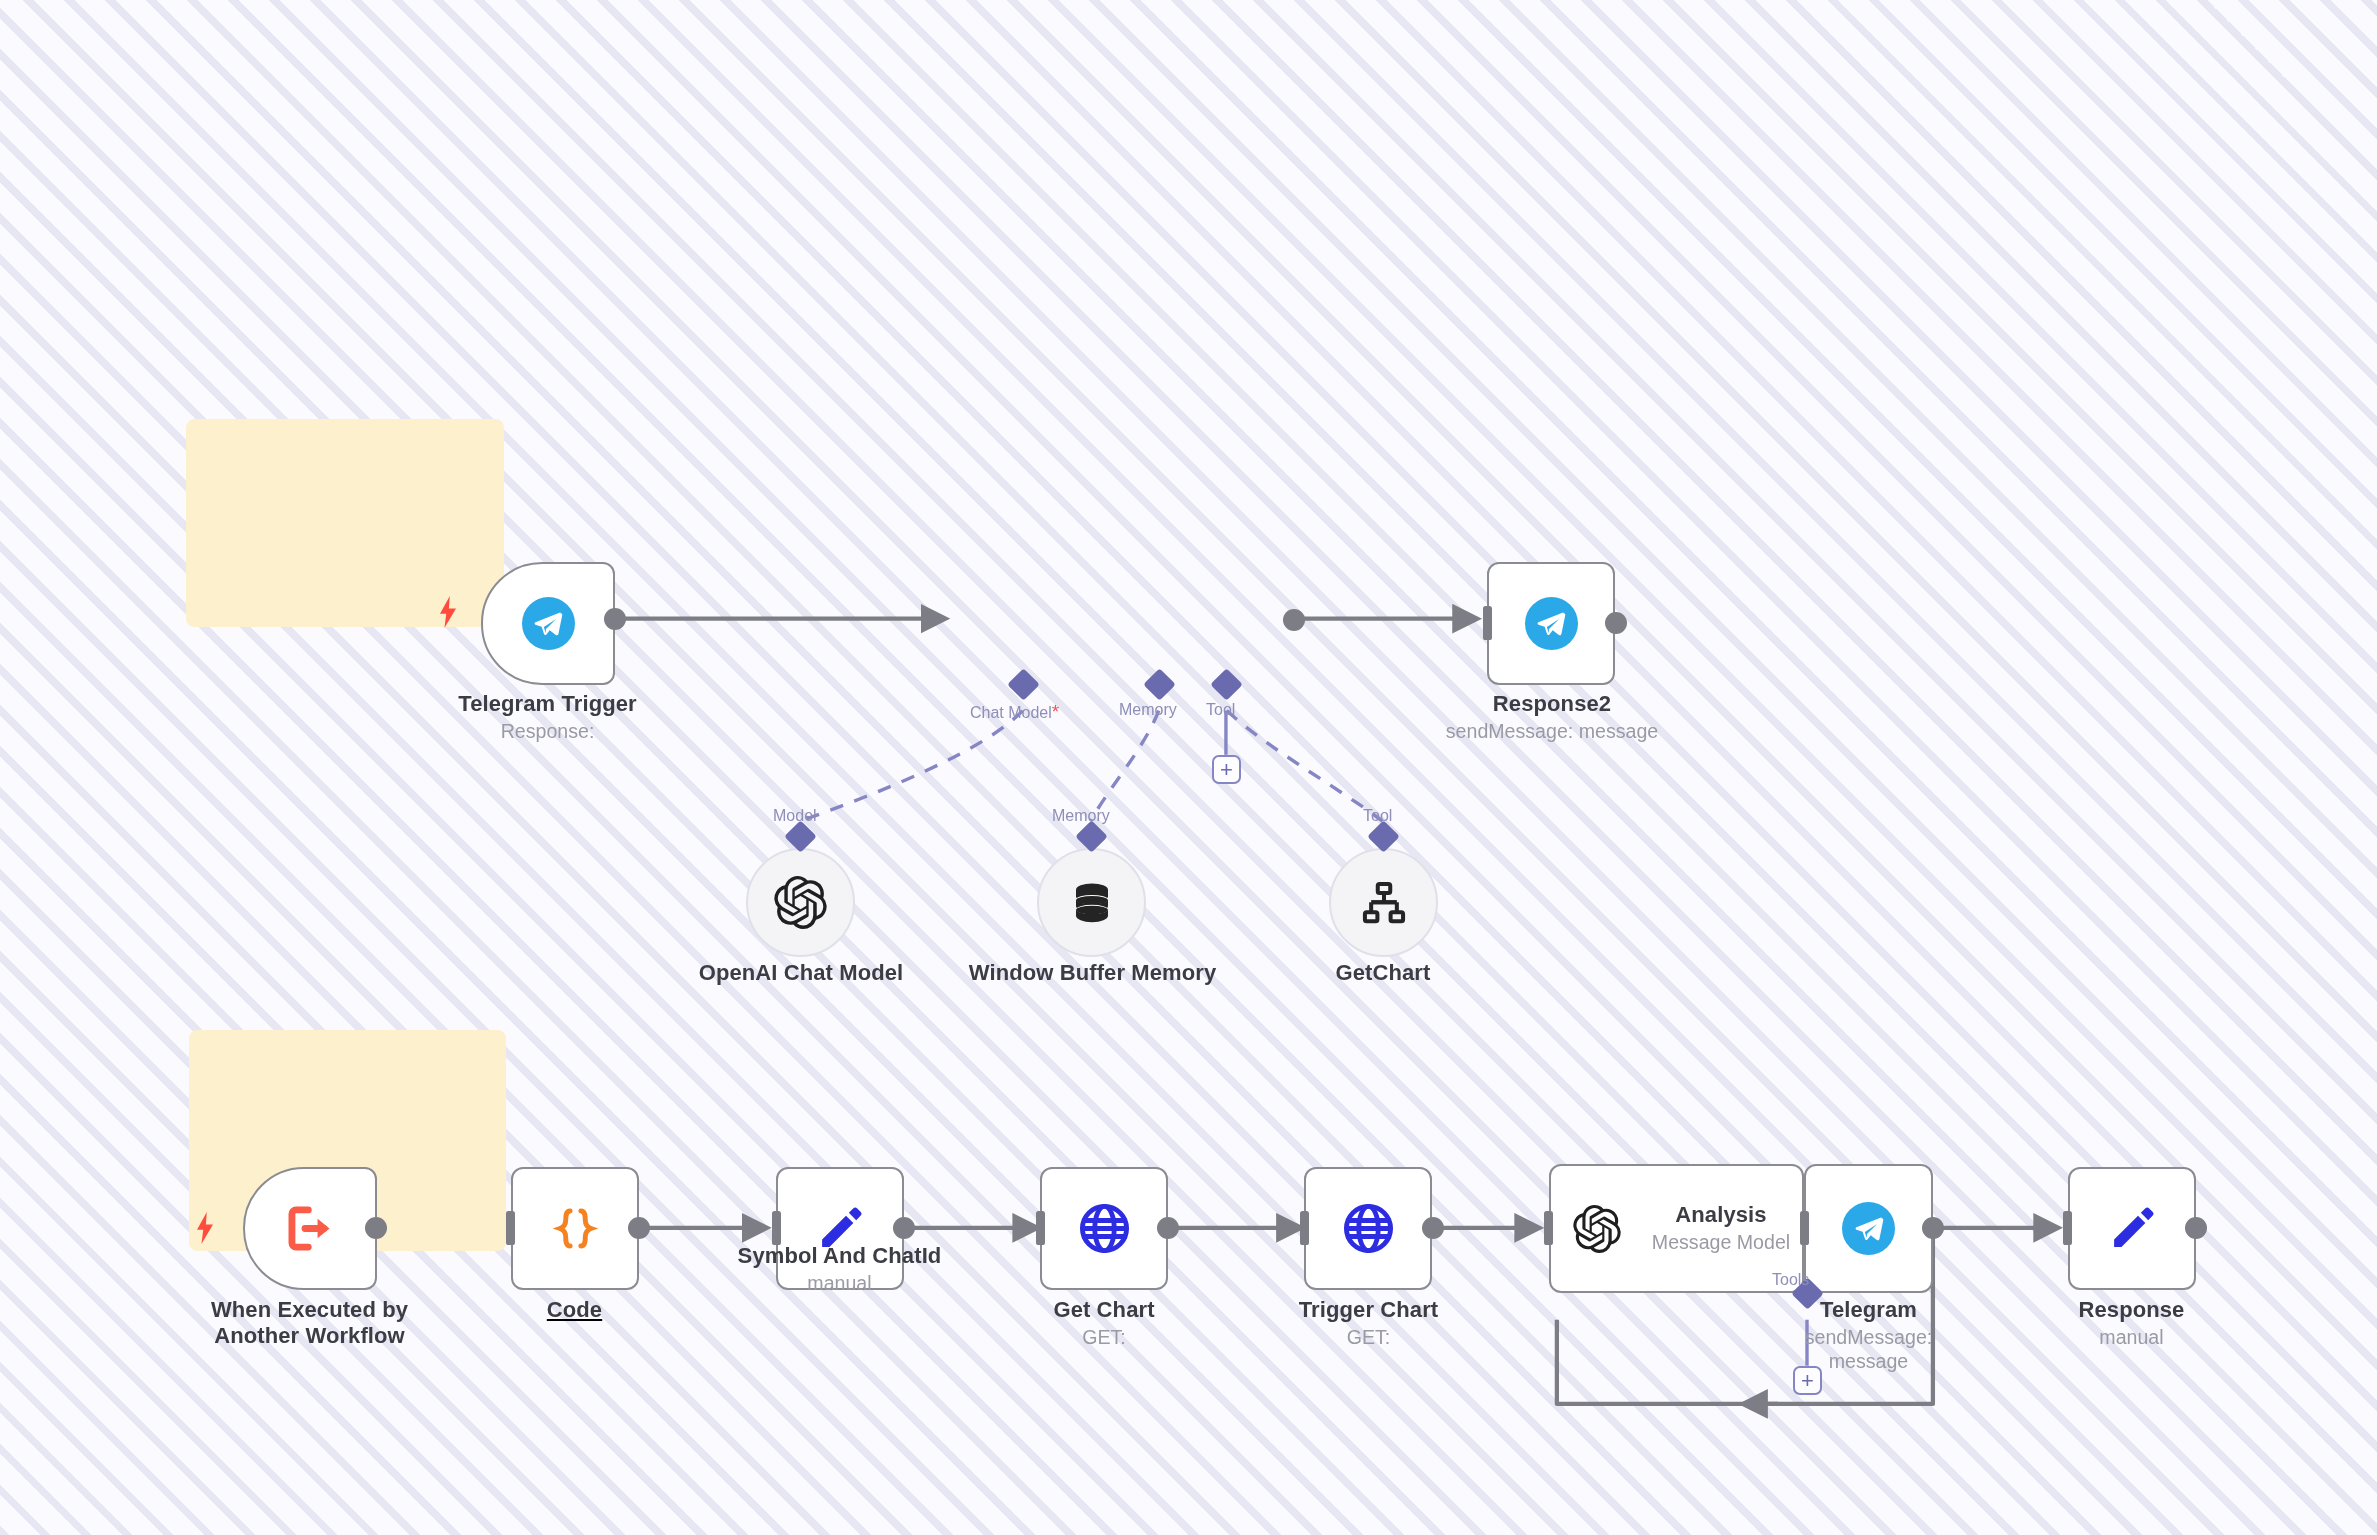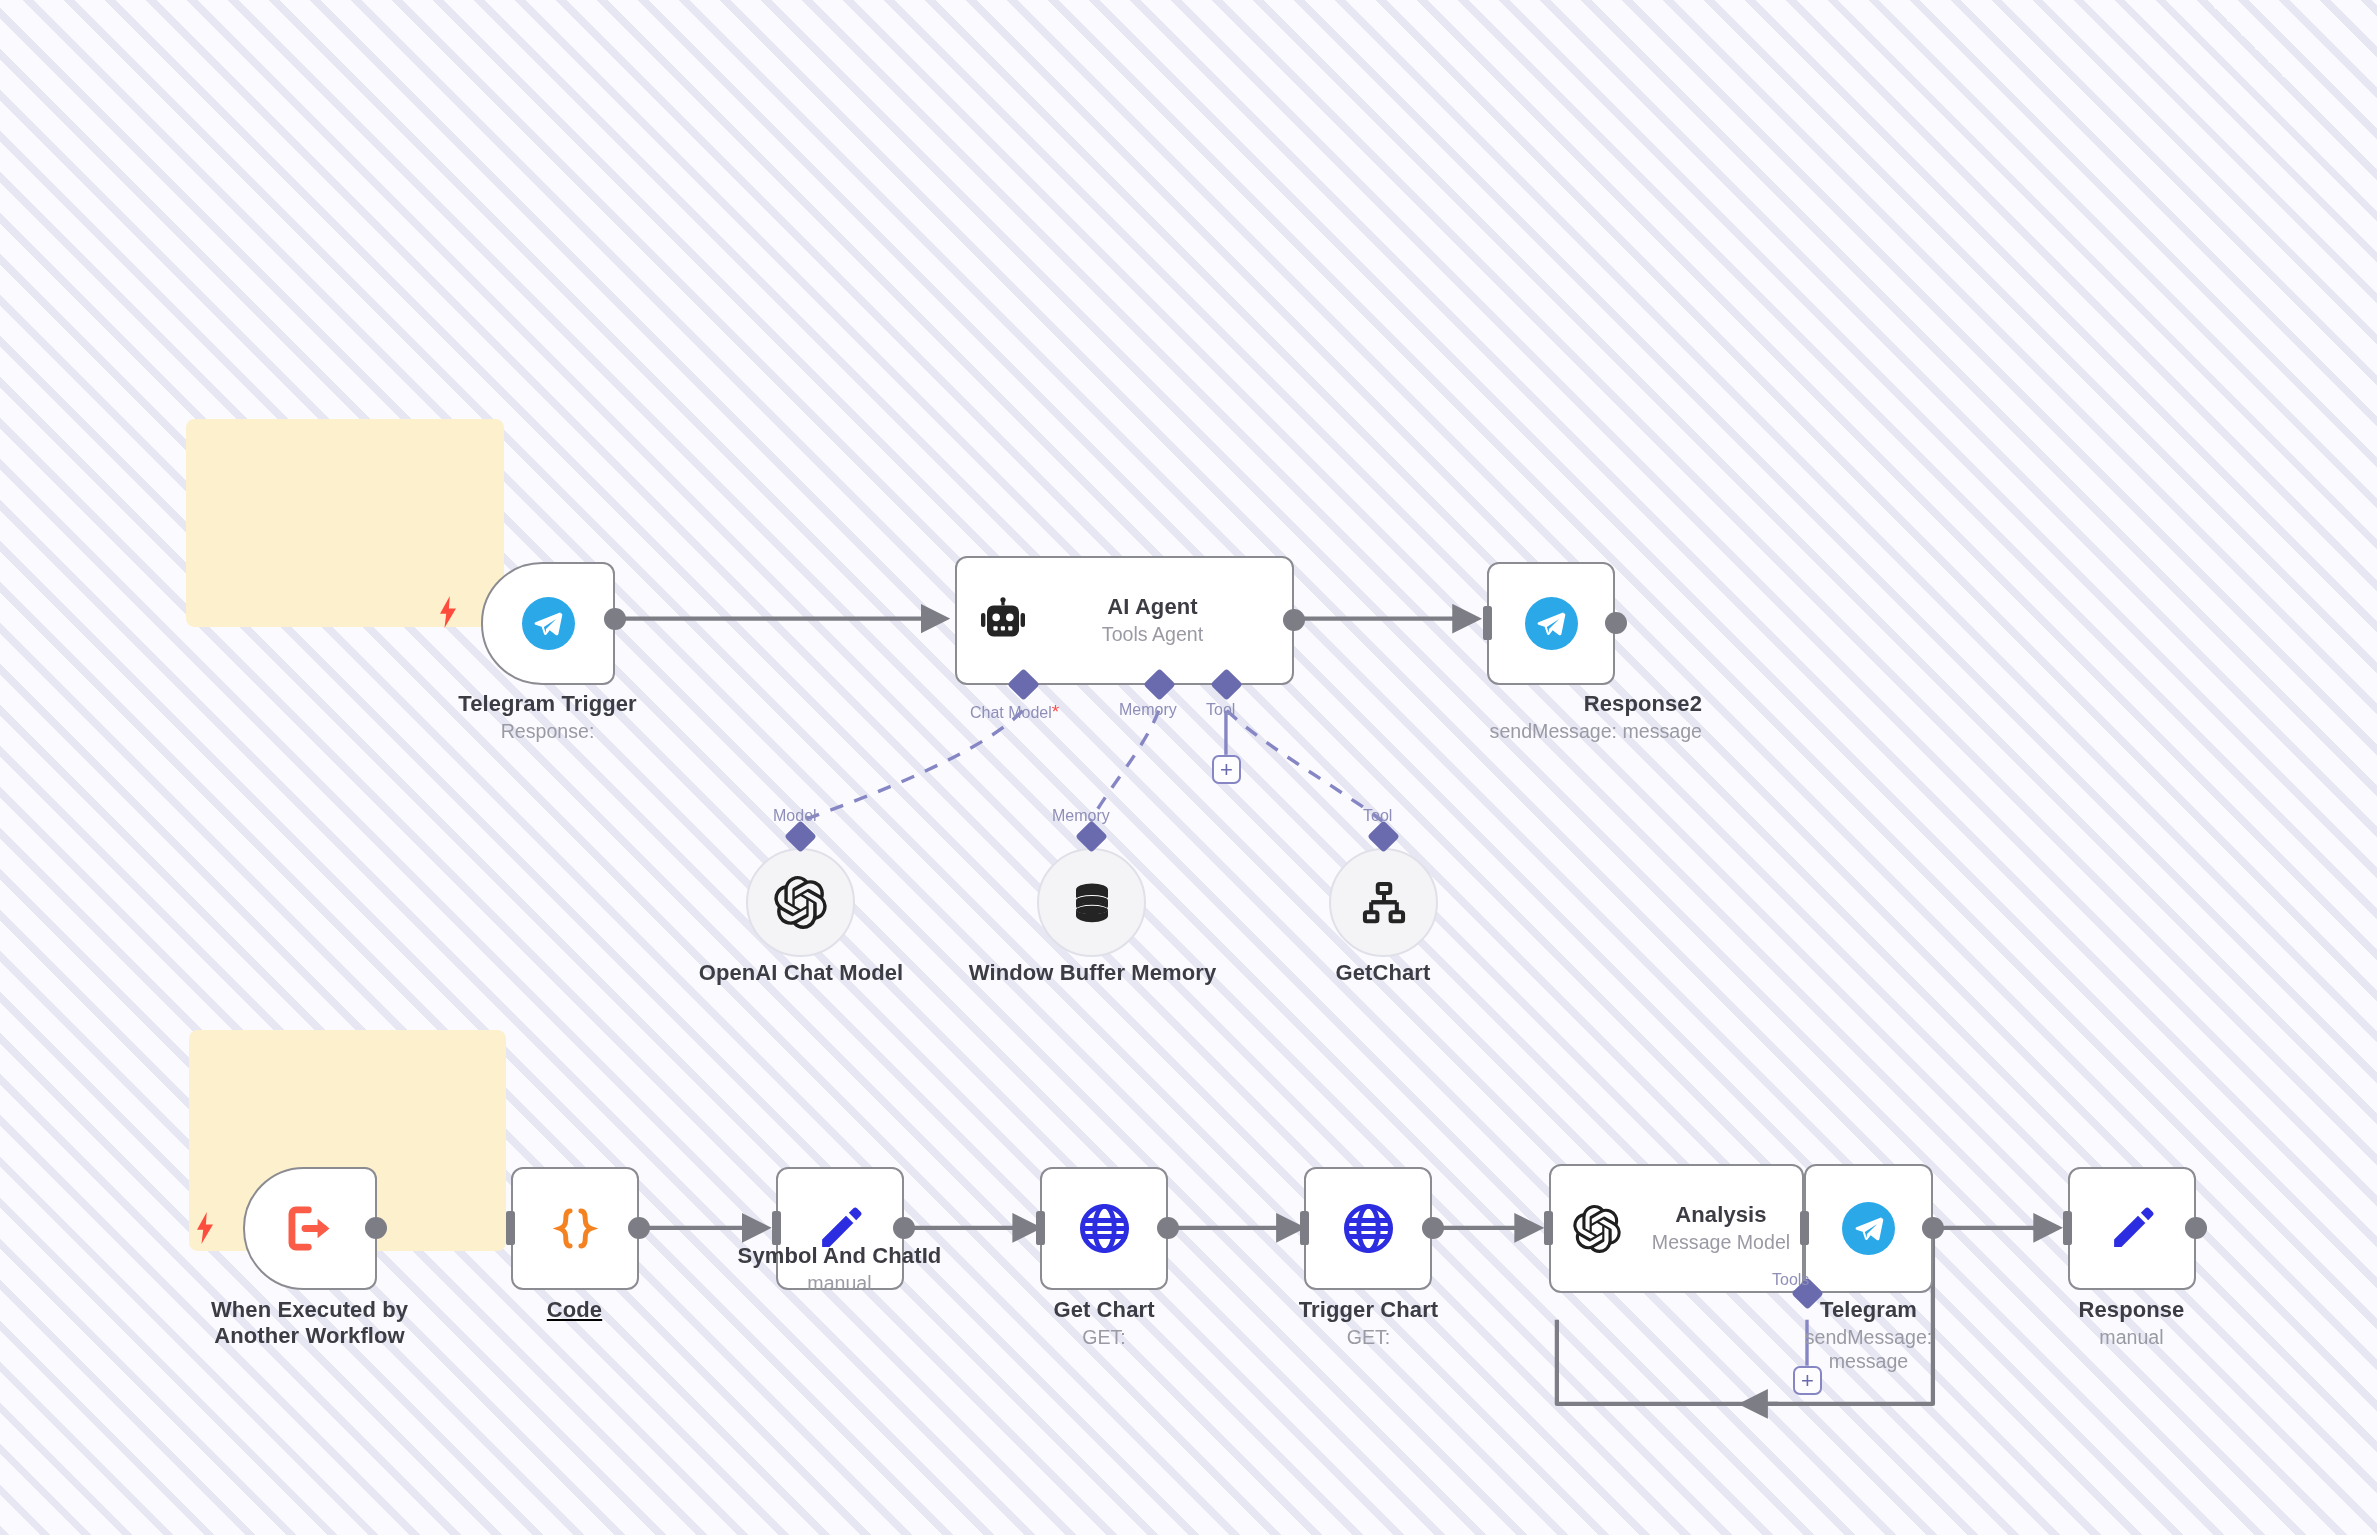--- a/index.html
+++ b/index.html
@@ -232,40 +232,20 @@
         </svg>
       </span>
     </span>
   </div>
   <div class="port-out" style="left:604px; top:608px;"></div>
   <div class="node-title-wrap" style="left:403px; top:691px; width:289px;">
     <div class="node-name">Telegram Trigger</div>
     <div class="node-sub">Response:</div>
   </div>
 
-  <div class="node wide" style="left:955px; top:556px; width:339px; height:129px;">
-    <span class="icon">
-      <svg width="48" height="48" viewBox="0 0 24 24" xmlns="http://www.w3.org/2000/svg">
-        <rect x="1" y="8" width="2.2" height="7" rx="1" fill="#242424"></rect>
-        <rect x="20.8" y="8" width="2.2" height="7" rx="1" fill="#242424"></rect>
-        <rect x="11.2" y="1.2" width="1.6" height="3" fill="#242424"></rect>
-        <circle cx="12" cy="1.4" r="1.3" fill="#242424"></circle>
-        <rect x="4" y="4.2" width="16" height="15.5" rx="3.2" fill="#242424"></rect>
-        <circle cx="8.6" cy="10.2" r="1.9" fill="#ffffff"></circle>
-        <circle cx="15.4" cy="10.2" r="1.9" fill="#ffffff"></circle>
-        <rect x="7.2" y="14.6" width="2.1" height="2.1" rx=".5" fill="#ffffff"></rect>
-        <rect x="10.9" y="14.6" width="2.1" height="2.1" rx=".5" fill="#ffffff"></rect>
-        <rect x="14.6" y="14.6" width="2.1" height="2.1" rx=".5" fill="#ffffff"></rect>
-      </svg>
-    </span>
-    <span class="inline-label" style="width:213px;">
-      <span class="node-name">AI Agent</span>
-      <span class="node-sub">Tools Agent</span>
-    </span>
-  </div>
   <div class="port-out" style="left:1283px; top:609px;"></div>
 
   <div class="diamond" style="left:1012px; top:673px;"></div>
   <div class="port-label" style="left:970px; top:701px;">
     <span>Chat Model</span><span class="req-star">*</span>
   </div>
 
   <div class="diamond" style="left:1148px; top:673px;"></div>
   <div class="port-label" style="left:1119px; top:701px;">Memory</div>
 
@@ -278,21 +258,21 @@
     <span class="icon">
       <span class="tg-circle">
         <svg viewBox="0 0 24 24" xmlns="http://www.w3.org/2000/svg">
           <path d="M21.5 3.2 L2.6 10.6 c-.9.35-.88 1.65.03 1.95 l4.6 1.5 1.78 5.5 c.26.8 1.3.98 1.82.32 l2.45-3.1 4.6 3.4 c.72.53 1.75.14 1.93-.73 l2.9-14.1 c.2-.95-.76-1.72-1.63-1.34 z M8.9 14.3 l9.2-6.1 -7.6 7.5 -.3 3.1 z" fill="#ffffff"></path>
         </svg>
       </span>
     </span>
   </div>
   <div class="port-in" style="left:1483px; top:606px;"></div>
   <div class="port-out" style="left:1605px; top:612px;"></div>
-  <div class="node-title-wrap" style="left:1402px; top:691px; width:300px;text-align:right;">
+  <div class="node-title-wrap" style="left:1402px; top:691px; width:300px;">
     <div class="node-name">Response2</div>
     <div class="node-sub">sendMessage: message</div>
   </div>
 
   <div class="port-label" style="left:773px; top:807px;">Model</div>
   <div class="diamond" style="left:789px; top:825px;"></div>
   <div class="subnode" style="left:746px; top:848px;">
     <span class="icon">
       <svg width="53" height="53" viewBox="0 0 24 24" xmlns="http://www.w3.org/2000/svg">
         <path d="M22.28 9.82a5.98 5.98 0 0 0-.52-4.91 6.05 6.05 0 0 0-6.51-2.9A6.07 6.07 0 0 0 4.98 4.18a5.98 5.98 0 0 0-4 2.9 6.05 6.05 0 0 0 .74 7.1 5.98 5.98 0 0 0 .51 4.91 6.05 6.05 0 0 0 6.52 2.9 5.98 5.98 0 0 0 4.51 2.01 6.06 6.06 0 0 0 5.77-4.21 5.99 5.99 0 0 0 4-2.9 6.06 6.06 0 0 0-.75-7.07zm-9.02 12.6a4.48 4.48 0 0 1-2.88-1.04l.14-.08 4.78-2.76a.79.79 0 0 0 .39-.68v-6.74l2.02 1.17a.07.07 0 0 1 .04.06v5.58a4.5 4.5 0 0 1-4.49 4.49zM3.6 18.3a4.47 4.47 0 0 1-.54-3.01l.14.09 4.79 2.76a.77.77 0 0 0 .78 0l5.84-3.37v2.33a.08.08 0 0 1-.03.07l-4.84 2.79a4.5 4.5 0 0 1-6.14-1.65zM2.34 7.9a4.49 4.49 0 0 1 2.35-1.97V11.6a.77.77 0 0 0 .38.67l5.82 3.36-2.02 1.17a.08.08 0 0 1-.07 0L3.95 14a4.5 4.5 0 0 1-1.61-6.1zm16.6 3.86L13.1 8.38 15.12 7.2a.08.08 0 0 1 .07 0l4.84 2.8a4.49 4.49 0 0 1-.68 8.1v-5.67a.79.79 0 0 0-.4-.67zm2.01-3.02l-.14-.09-4.78-2.78a.78.78 0 0 0-.79 0L9.4 9.24V6.9a.07.07 0 0 1 .03-.06l4.84-2.79a4.5 4.5 0 0 1 6.68 4.65zM8.3 12.87l-2.02-1.17a.08.08 0 0 1-.04-.06V6.07a4.5 4.5 0 0 1 7.37-3.45l-.14.08L8.69 5.46a.79.79 0 0 0-.39.68zm1.1-2.37L12 9l2.6 1.5v3L12 15l-2.6-1.5z" fill="#1f1f1f"></path>

